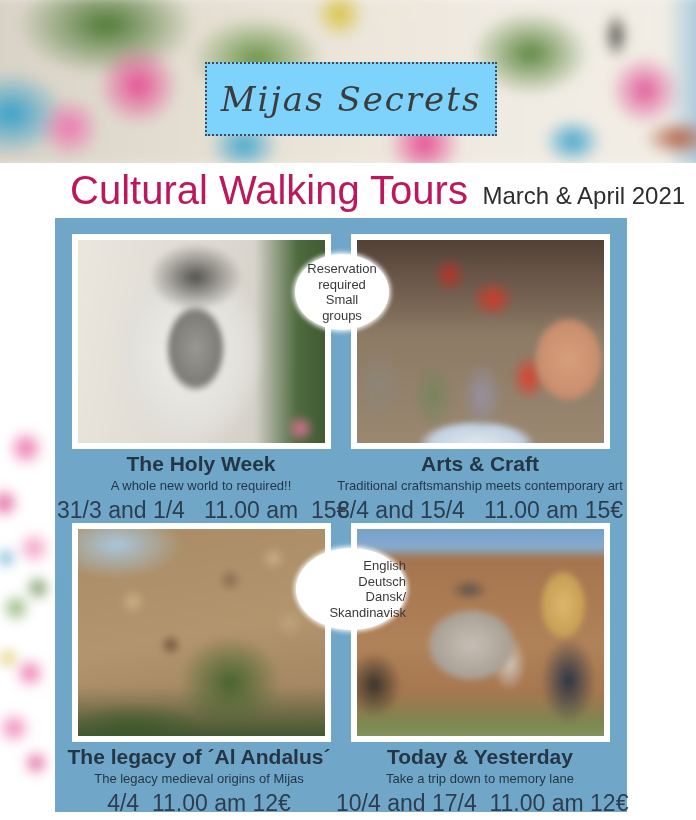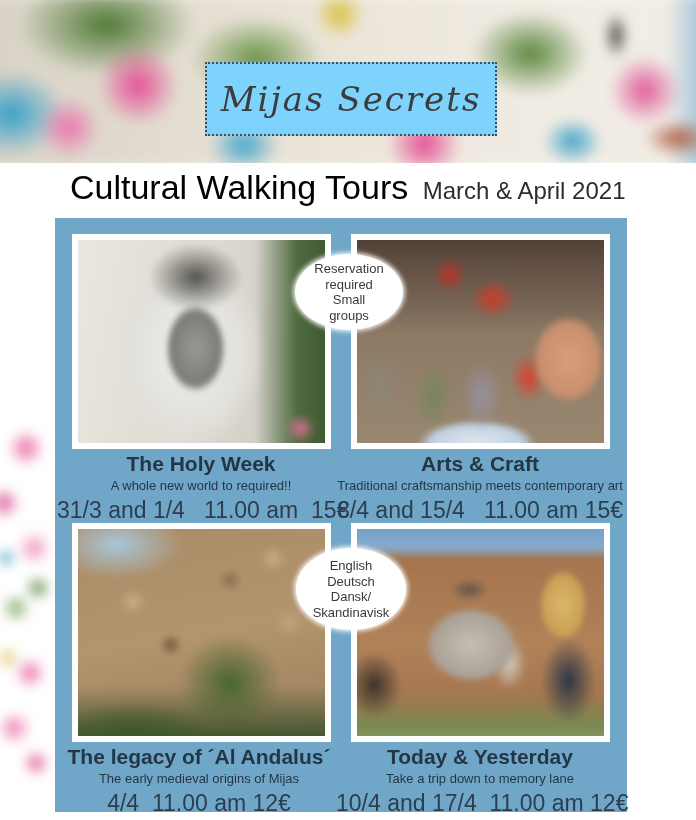--- a/index.html
+++ b/index.html
@@ -36,21 +36,21 @@
     background:#7dd3fc; border:2px dotted #4a4a4a; box-sizing:border-box;
     display:flex; align-items:center; justify-content:center; z-index:5;
   }
   .brand-text {
     font-family:"DejaVu Serif", serif; font-style:italic; font-weight:normal;
     font-size:34px; color:#3c3c3c; letter-spacing:2px; white-space:nowrap;
   }
 
   
   .header { position:absolute; left:70px; top:168px; width:600px; height:46px; white-space:nowrap; }
-  .page-title { display:inline; font-size:34px; font-weight:normal; color:#000000; letter-spacing:0; }
+  .page-title { display:inline; font-size:40px; font-weight:normal; color:#be185d; letter-spacing:0; }
   .page-subtitle { display:inline; font-size:24px; color:#2d2d2d; margin-left:10px; }
 
   
   .panel { position:absolute; left:55px; top:218px; width:572px; height:594px; background:#70a7c9; }
 
   .photo-frame { position:absolute; background:#ffffff; padding:6px; overflow:hidden; }
   .photo { position:relative; overflow:hidden; }
   .photo-art { position:absolute; left:0; top:0; width:100%; height:100%; transform:scale(1.08); filter:blur(2.5px); }
 
   .frame-1 { left:17px;  top:16px; }
@@ -119,22 +119,22 @@
   .tour-tagline { margin:2px 0 0 0; font-size:13px; color:#243645; line-height:16px; }
   .tour-schedule { margin:3px 0 0 0; font-size:23px; color:#2c3e4e; line-height:26px; white-space:pre; }
 
   
   .badge {
     position:absolute; background:#ffffff; border-radius:50%;
     display:flex; flex-direction:column; align-items:center; justify-content:center;
     z-index:6; box-shadow:0 0 4px 2px rgba(255,255,255,0.85);
     font-size:13px; color:#3a3a3a; line-height:15.5px; text-align:center;
   }
-  .badge-1 { left:295px; top:254px; width:108px; height:76px; }
-  .badge-2 { left:296px; top:548px; width:110px; height:82px; }
+  .badge-1 { left:295px; top:254px; width:94px; height:76px; }
+  .badge-2 { left:296px; top:548px; width:110px; height:82px;align-items:flex-end; }
 
   
   .flower-strip {
     position:absolute; left:-14px; top:408px; width:86px; height:400px;
     filter:blur(6px);
     background:
       radial-gradient(circle 26px at 40px 40px, #e6609e 0%, rgba(230,96,158,0) 70%),
       radial-gradient(circle 22px at 18px 95px, #db4488 0%, rgba(219,68,136,0) 70%),
       radial-gradient(circle 24px at 48px 140px, #ef8ab8 0%, rgba(239,138,184,0) 70%),
       radial-gradient(circle 20px at 30px 200px, #76a052 0%, rgba(118,160,82,0) 70%),
@@ -196,21 +196,21 @@
     </div>
 
     <div class="card-text text-2">
       <h3 class="tour-name">Arts &amp; Craft</h3>
       <p class="tour-tagline">Traditional craftsmanship meets contemporary art</p>
       <p class="tour-schedule">8/4 and 15/4   11.00 am 15€</p>
     </div>
 
     <div class="card-text text-3">
       <h3 class="tour-name">The legacy of ´Al Andalus´</h3>
-      <p class="tour-tagline">The early medieval origins of Mijas</p>
+      <p class="tour-tagline">The legacy medieval origins of Mijas</p>
       <p class="tour-schedule">4/4  11.00 am 12€</p>
     </div>
 
     <div class="card-text text-4">
       <h3 class="tour-name">Today &amp; Yesterday</h3>
       <p class="tour-tagline">Take a trip down to memory lane</p>
       <p class="tour-schedule">10/4 and 17/4  11.00 am 12€</p>
     </div>
 
   </div>

